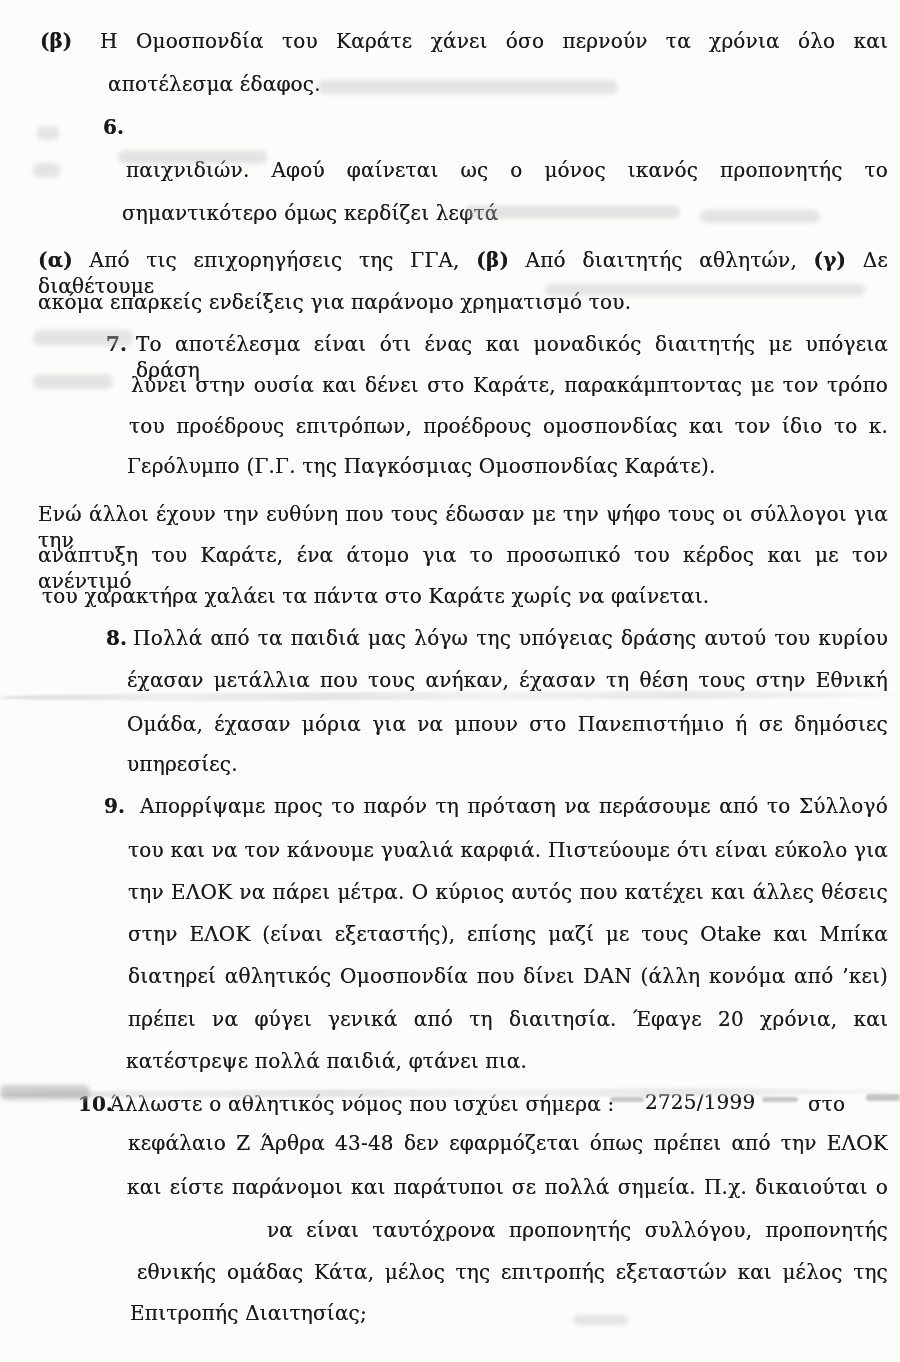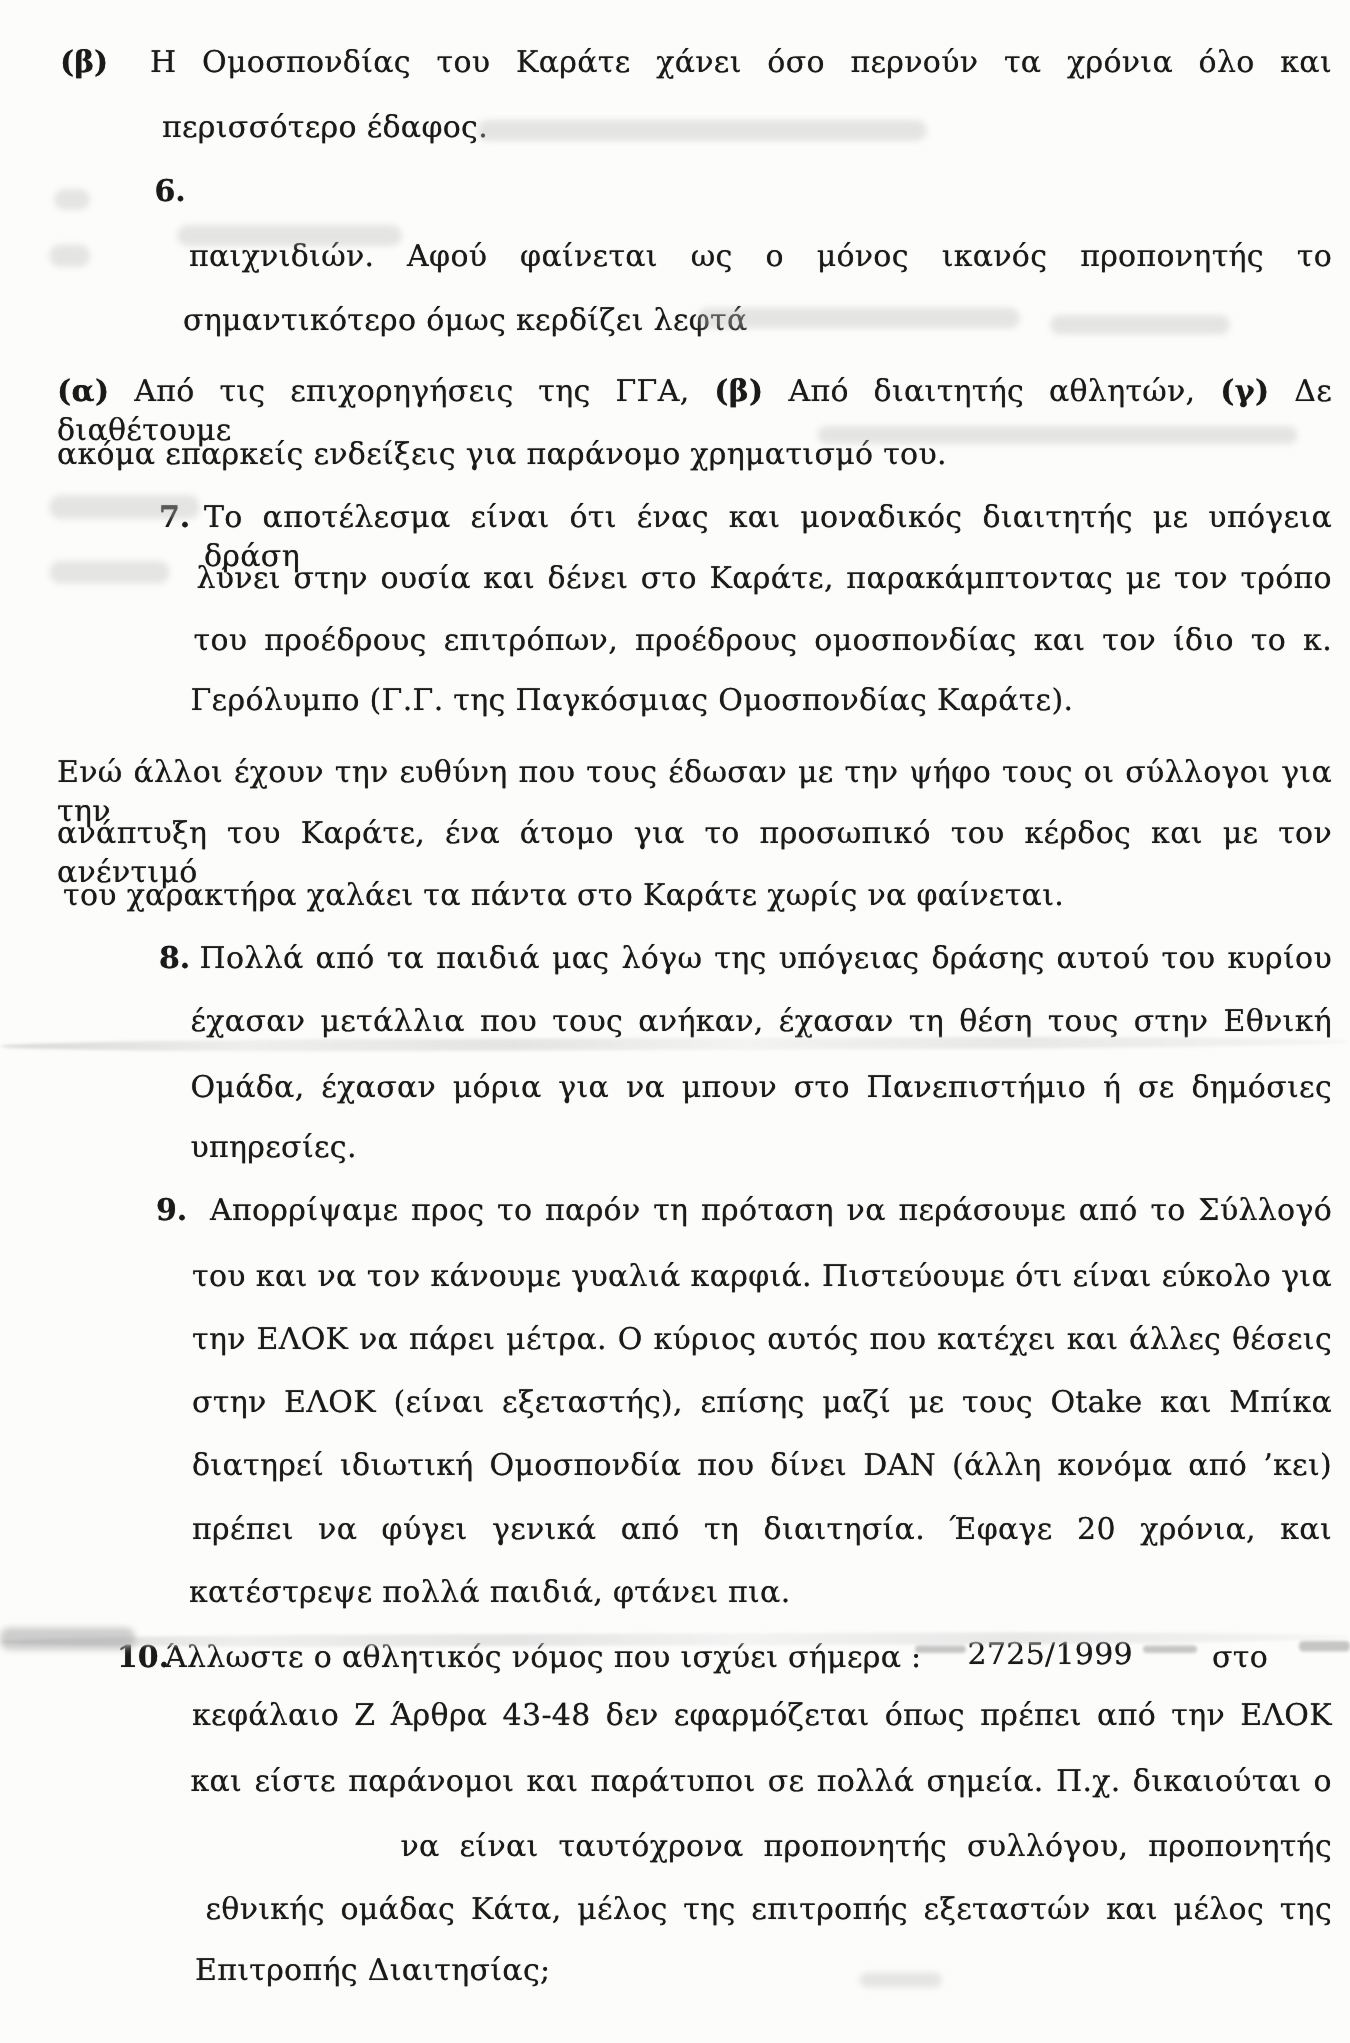--- a/index.html
+++ b/index.html
@@ -63,22 +63,22 @@
     filter:blur(2px);
     border-radius:6px;
   }
 </style>
 </head>
 <body>
 
 <div class="page">
 
   <span class="lbl" style="top:28px;left:40px">(β)</span>
-  <div class="ln j" style="top:28px;left:100px;width:788px">Η Ομοσπονδίας του Καράτε χάνει όσο περνούν τα χρόνια όλο και</div>
-  <div class="ln" style="top:71px;left:108px">περισσότερο έδαφος.</div>
+  <div class="ln j" style="top:28px;left:100px;width:788px">Η Ομοσπονδία του Καράτε χάνει όσο περνούν τα χρόνια όλο και</div>
+  <div class="ln" style="top:71px;left:108px">αποτέλεσμα έδαφος.</div>
 
   <span class="lbl" style="top:114px;left:103px">6.</span>
   <div class="ln j" style="top:157px;left:126px;width:762px">παιχνιδιών. Αφού φαίνεται ως ο μόνος ικανός προπονητής το</div>
   <div class="ln" style="top:200px;left:122px">σημαντικότερο όμως κερδίζει λεφτά</div>
 
   <div class="ln j" style="top:247px;left:38px;width:850px"><span class="b">(α)</span> <span>Από τις επιχορηγήσεις της ΓΓΑ,</span> <span class="b">(β)</span> <span>Από διαιτητής αθλητών,</span> <span class="b">(γ)</span> <span>Δε διαθέτουμε</span></div>
   <div class="ln" style="top:289px;left:38px">ακόμα επαρκείς ενδείξεις για παράνομο χρηματισμό του.</div>
 
   <span class="lbl" style="top:331px;left:106px">7.</span>
   <div class="ln j" style="top:331px;left:136px;width:752px">Το αποτέλεσμα είναι ότι ένας και μοναδικός διαιτητής με υπόγεια δράση</div>
@@ -94,21 +94,21 @@
   <div class="ln j" style="top:625px;left:133px;width:755px">Πολλά από τα παιδιά μας λόγω της υπόγειας δράσης αυτού του κυρίου</div>
   <div class="ln j" style="top:667px;left:127px;width:761px">έχασαν μετάλλια που τους ανήκαν, έχασαν τη θέση τους στην Εθνική</div>
   <div class="ln j" style="top:711px;left:127px;width:761px">Ομάδα, έχασαν μόρια για να μπουν στο Πανεπιστήμιο ή σε δημόσιες</div>
   <div class="ln" style="top:751px;left:127px">υπηρεσίες.</div>
 
   <span class="lbl" style="top:793px;left:104px">9.</span>
   <div class="ln j" style="top:793px;left:140px;width:748px">Απορρίψαμε προς το παρόν τη πρόταση να περάσουμε από το Σύλλογό</div>
   <div class="ln j" style="top:837px;left:128px;width:760px">του και να τον κάνουμε γυαλιά καρφιά. Πιστεύουμε ότι είναι εύκολο για</div>
   <div class="ln j" style="top:879px;left:128px;width:760px">την ΕΛΟΚ να πάρει μέτρα. Ο κύριος αυτός που κατέχει και άλλες θέσεις</div>
   <div class="ln j" style="top:921px;left:128px;width:760px">στην ΕΛΟΚ (είναι εξεταστής), επίσης μαζί με τους Otake και Μπίκα</div>
-  <div class="ln j" style="top:963px;left:128px;width:760px">διατηρεί ιδιωτική Ομοσπονδία που δίνει DAN (άλλη κονόμα από ’κει)</div>
+  <div class="ln j" style="top:963px;left:128px;width:760px">διατηρεί αθλητικός Ομοσπονδία που δίνει DAN (άλλη κονόμα από ’κει)</div>
   <div class="ln j" style="top:1006px;left:128px;width:760px">πρέπει να φύγει γενικά από τη διαιτησία. Έφαγε 20 χρόνια, και</div>
   <div class="ln" style="top:1048px;left:126px">κατέστρεψε πολλά παιδιά, φτάνει πια.</div>
 
   <span class="lbl" style="top:1091px;left:78px">10.</span>
   <div class="ln" style="top:1091px;left:110px">Άλλωστε ο αθλητικός νόμος που ισχύει σήμερα :</div>
   <div class="ln" style="top:1089px;left:645px">2725/1999</div>
   <div class="ln" style="top:1091px;left:808px">στο</div>
 
   <div class="ln j" style="top:1130px;left:128px;width:760px">κεφάλαιο Ζ Άρθρα 43-48 δεν εφαρμόζεται όπως πρέπει από την ΕΛΟΚ</div>
   <div class="ln j" style="top:1174px;left:127px;width:761px">και είστε παράνομοι και παράτυποι σε πολλά σημεία. Π.χ. δικαιούται ο</div>

